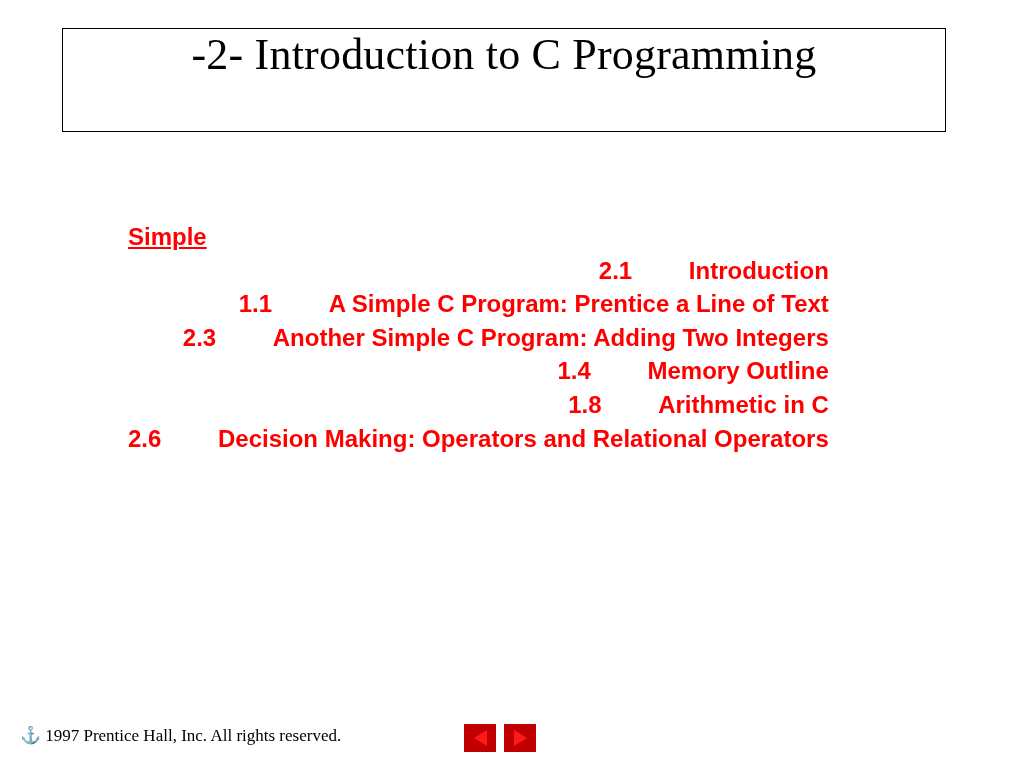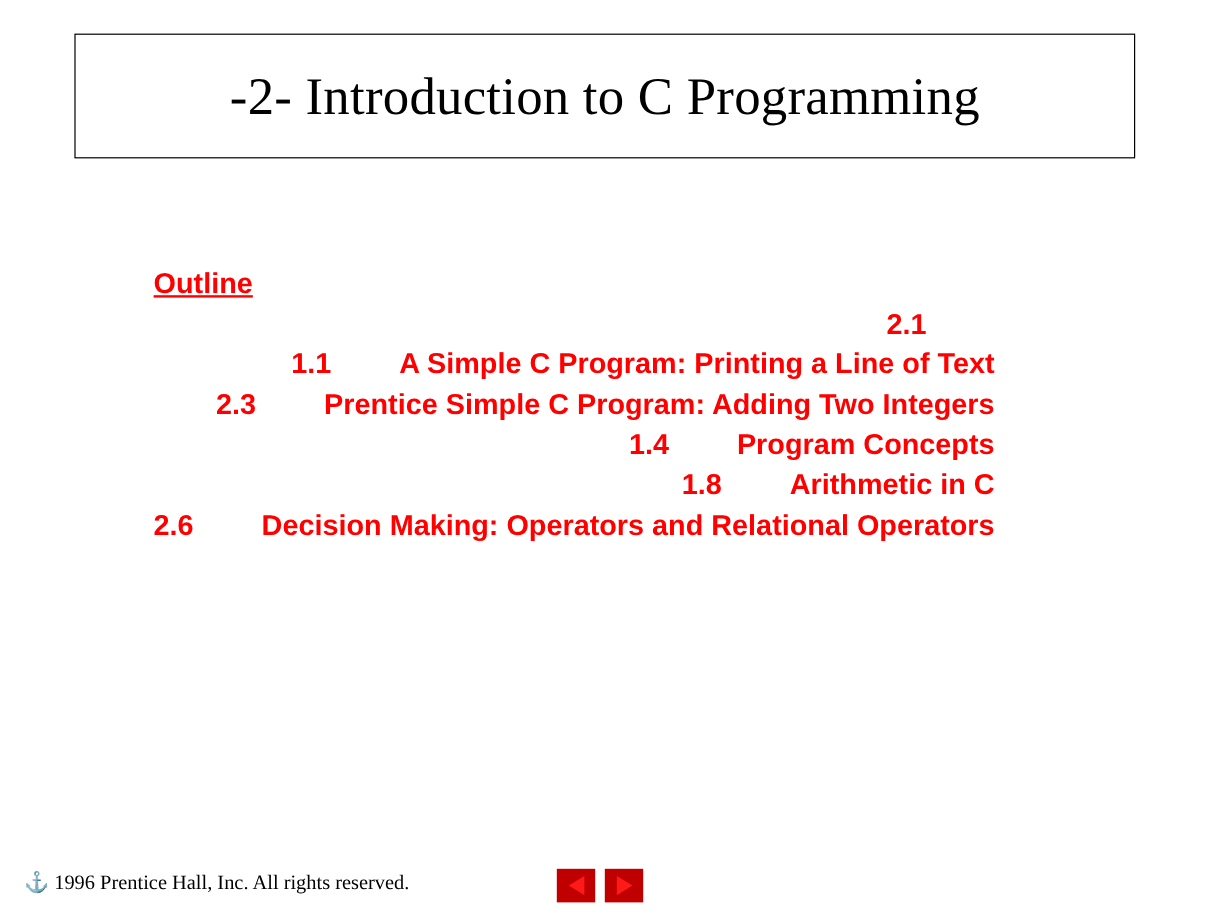--- a/index.html
+++ b/index.html
@@ -13,21 +13,20 @@
   }
   .title-frame {
     position: absolute;
     top: 28px;
     left: 62px;
     width: 884px;
     height: 104px;
     border: 1.5px solid #000;
     box-sizing: border-box;
     display: flex;
-    align-items: center;
     justify-content: center;
   }
   .title-text {
     font-size: 44px;
     color: #000;
     font-weight: 400;
     letter-spacing: 0.2px;
   }
   .outline-block {
     position: absolute;
@@ -94,49 +93,50 @@
   }
 </style>
 </head>
 <body>
 
 <div class="title-frame">
   <div class="title-text">-2- Introduction to C Programming</div>
 </div>
 
 <div class="outline-block">
-  <div class="outline-heading">Outline</div>
+  <div class="outline-heading">Simple</div>
   <div class="outline-row">
     <span class="outline-num">2.1</span>
+    <span>Introduction</span>
   </div>
   <div class="outline-row">
     <span class="outline-num">1.1</span>
-    <span>A Simple C Program: Printing a Line of Text</span>
+    <span>A Simple C Program: Prentice a Line of Text</span>
   </div>
   <div class="outline-row">
     <span class="outline-num">2.3</span>
-    <span>Prentice Simple C Program: Adding Two Integers</span>
+    <span>Another Simple C Program: Adding Two Integers</span>
   </div>
   <div class="outline-row">
     <span class="outline-num">1.4</span>
-    <span>Program Concepts</span>
+    <span>Memory Outline</span>
   </div>
   <div class="outline-row">
     <span class="outline-num">1.8</span>
     <span>Arithmetic in C</span>
   </div>
   <div class="outline-row">
     <span class="outline-num">2.6</span>
     <span>Decision Making: Operators and Relational Operators</span>
   </div>
 </div>
 
 <div class="footer">
   <span class="anchor-icon">⚓</span>
-  <span>1996 Prentice Hall, Inc.  All rights reserved.</span>
+  <span>1997 Prentice Hall, Inc.  All rights reserved.</span>
 </div>
 
 <div class="nav-buttons">
   <div class="nav-btn">
     <div class="tri-left"></div>
   </div>
   <div class="nav-btn">
     <div class="tri-right"></div>
   </div>
 </div>

